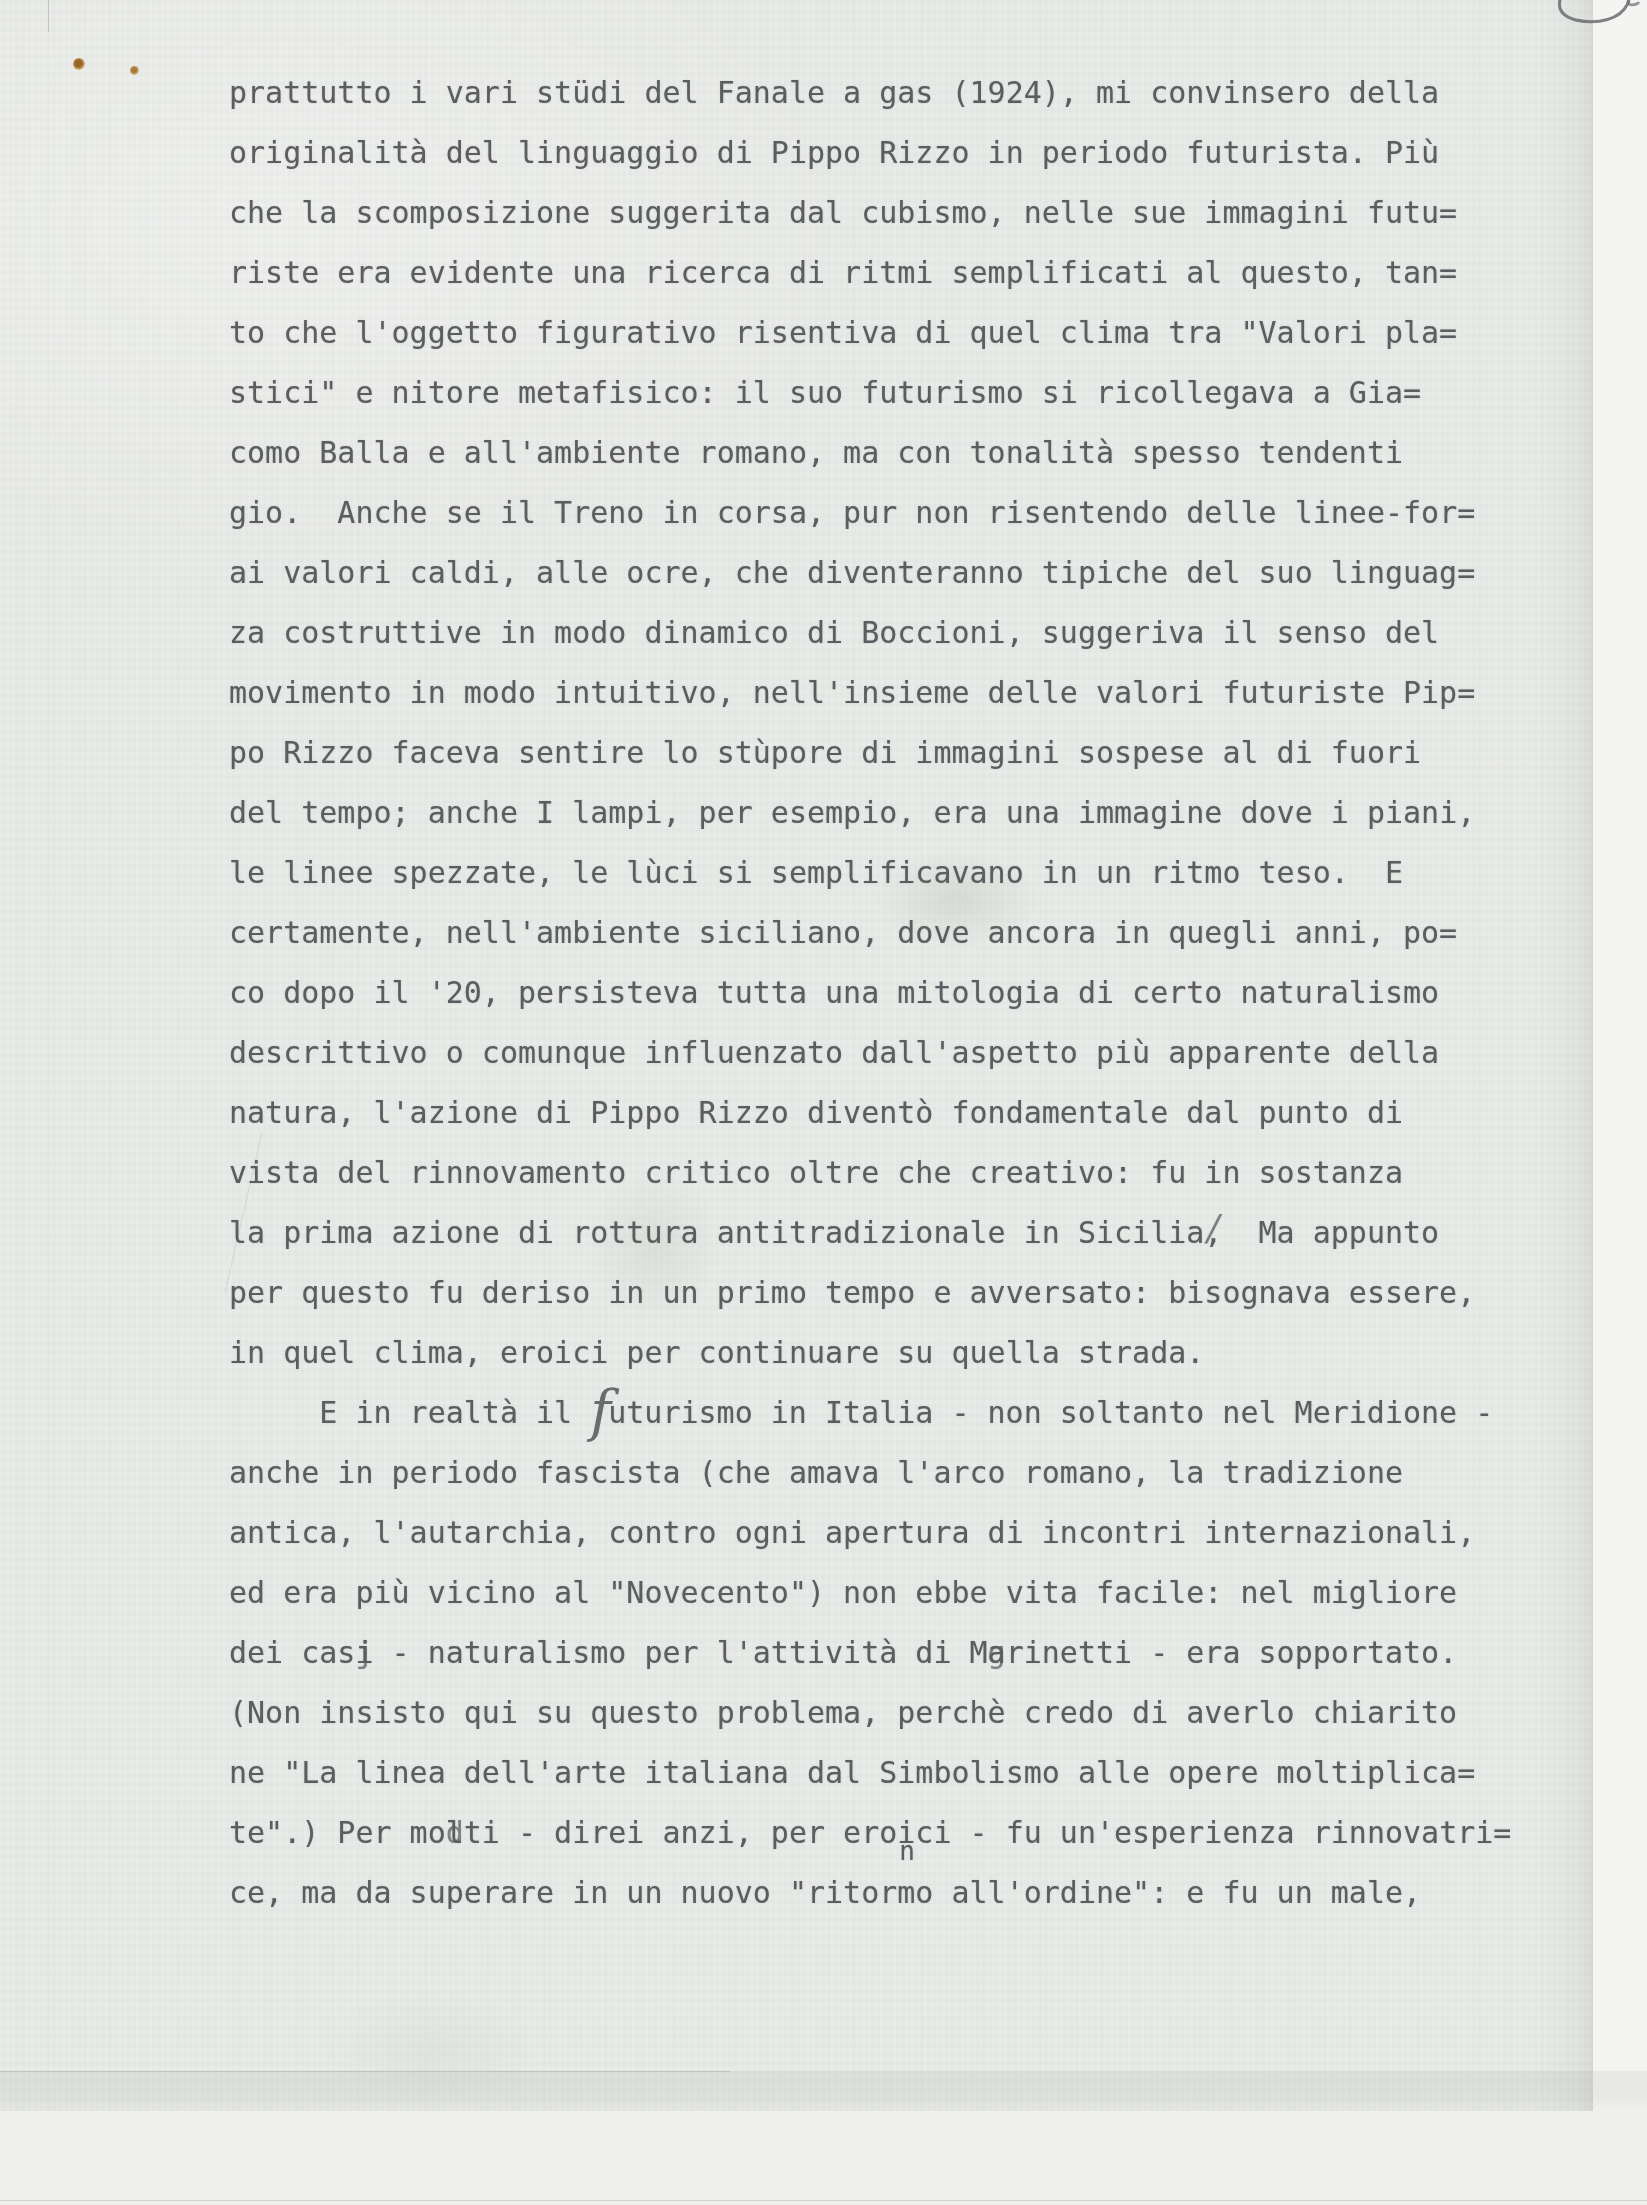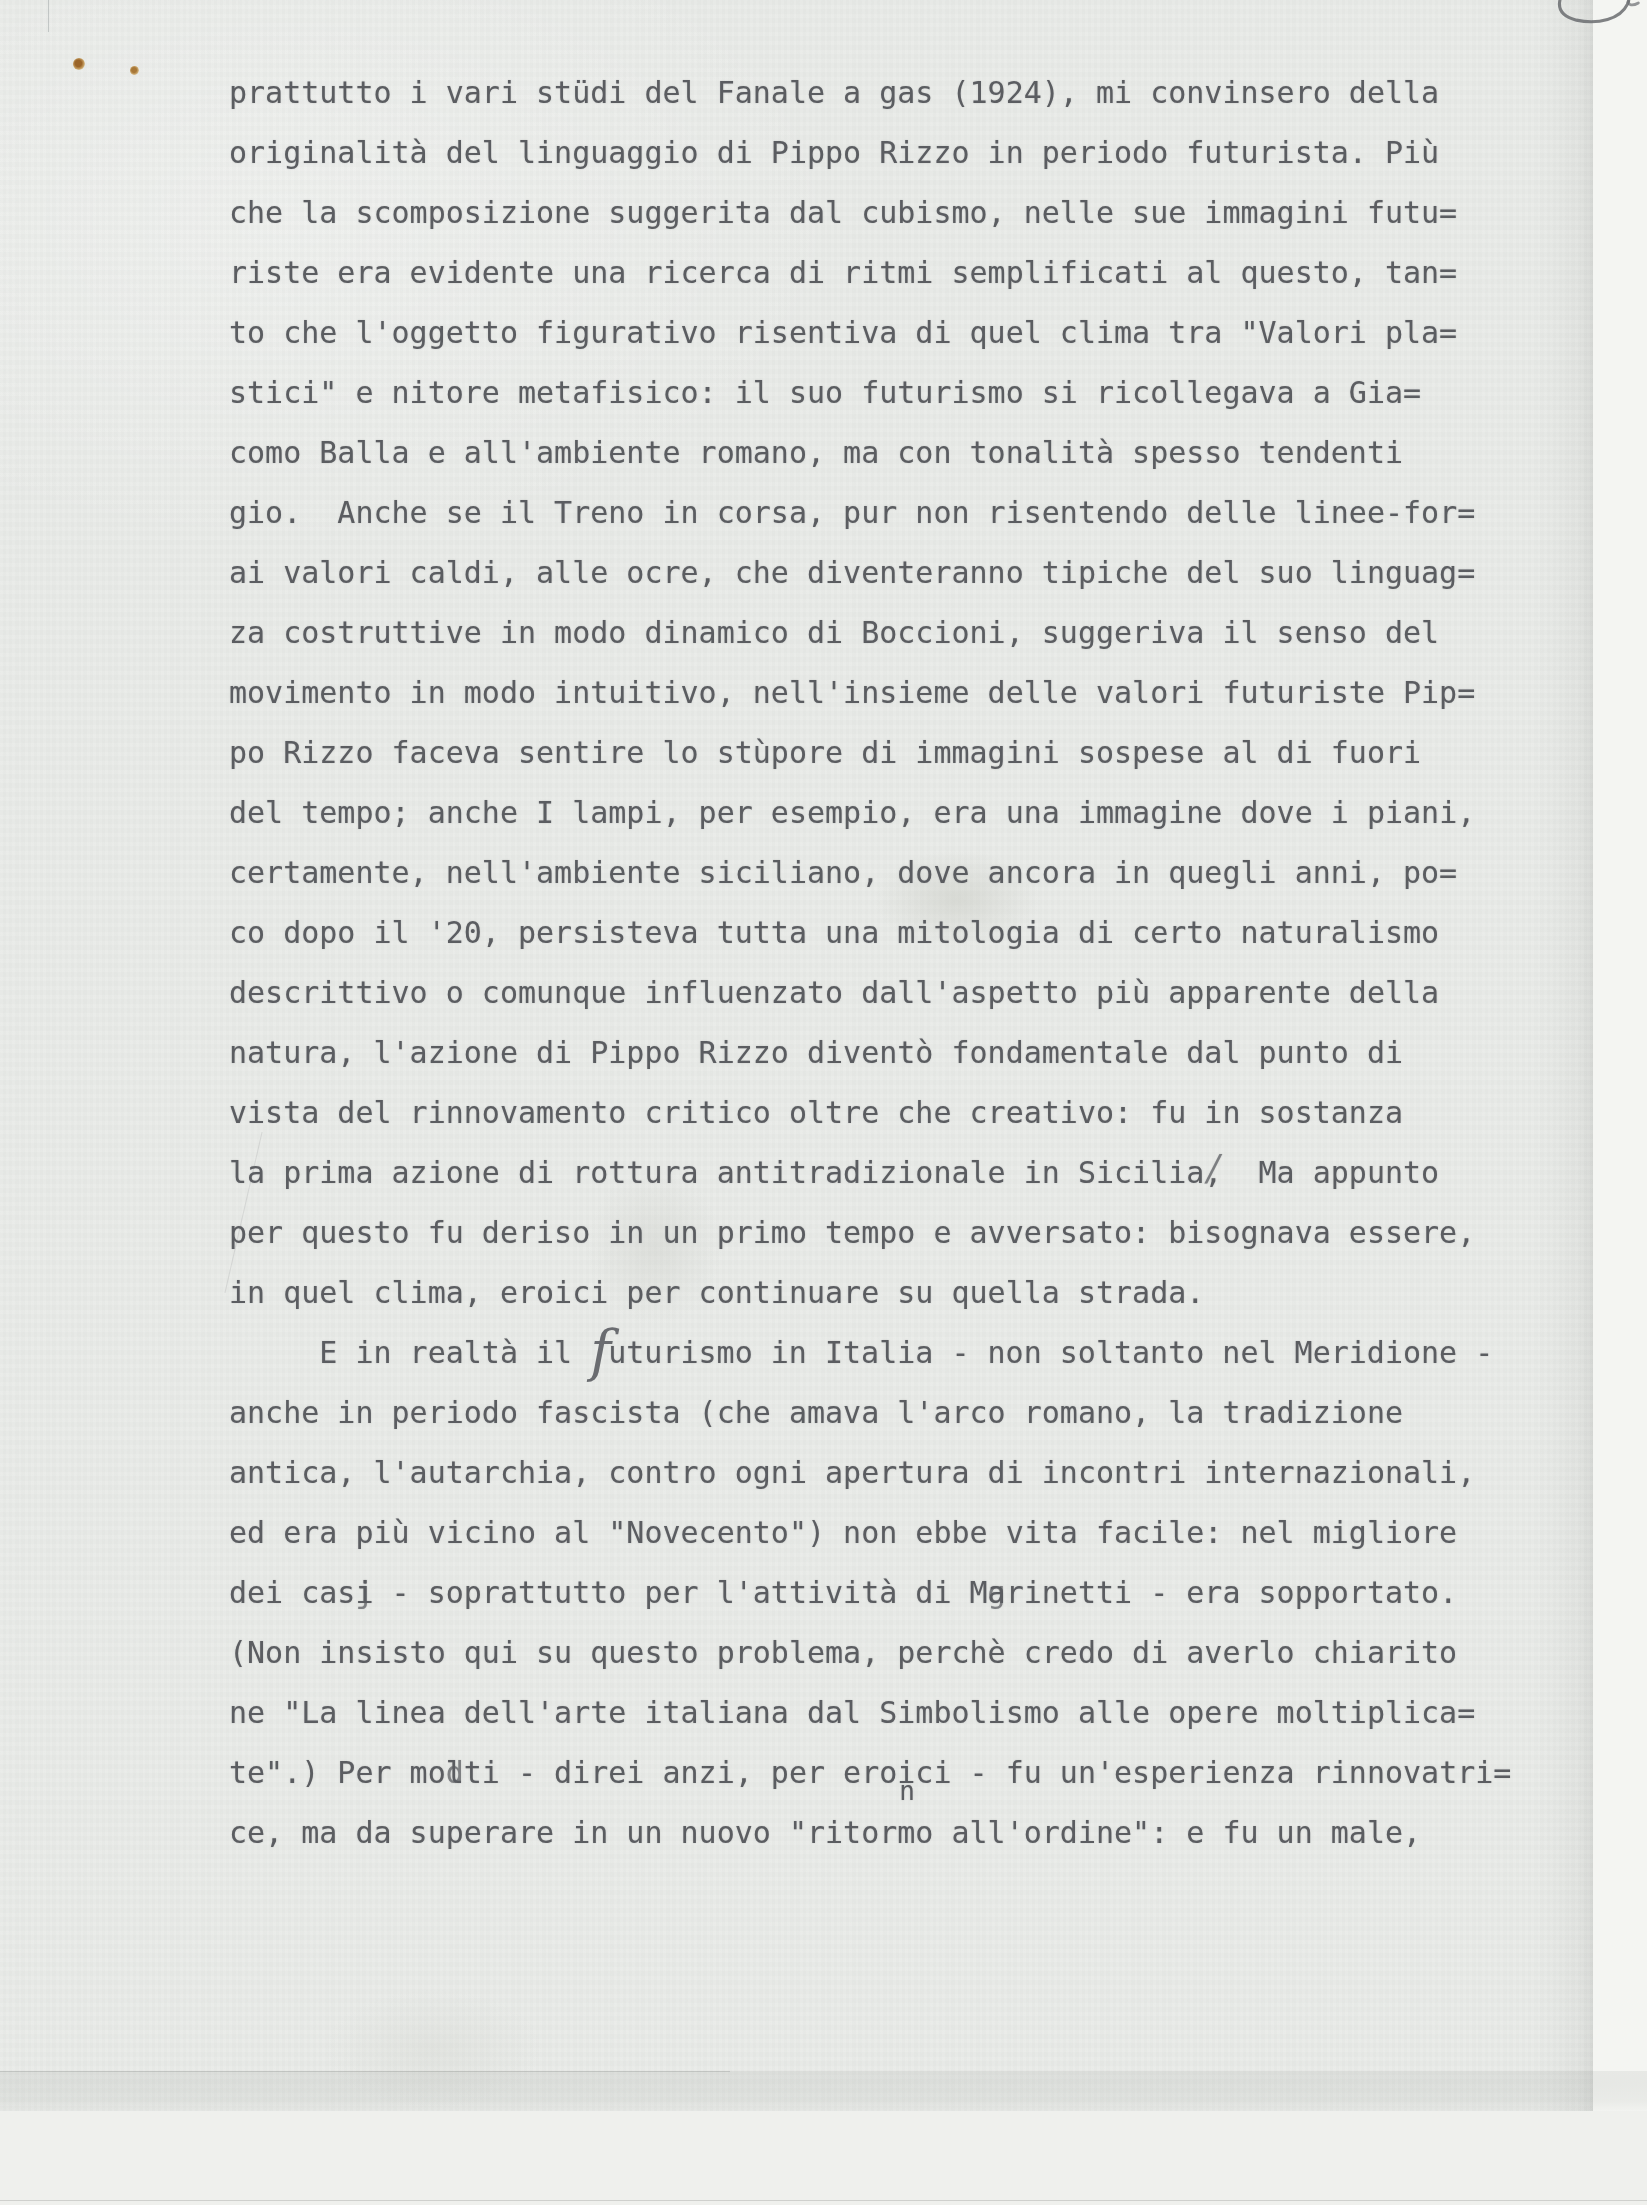--- a/index.html
+++ b/index.html
@@ -99,33 +99,34 @@
     <div class="line"><span>riste era evidente una ricerca di ritmi semplificati al questo, tan=</span></div>
     <div class="line"><span>to che l'oggetto figurativo risentiva di quel clima tra "Valori pla=</span></div>
     <div class="line"><span>stici" e nitore metafisico: il suo futurismo si ricollegava a Gia=</span></div>
     <div class="line"><span>como Balla e all'ambiente romano, ma con tonalità spesso tendenti</span></div>
     <div class="line"><span>gio.  Anche se il </span><span class="u">Treno in corsa</span><span>, pur non risentendo delle linee-for=</span></div>
     <div class="line"><span>ai valori caldi, alle ocre, che diventeranno tipiche del suo linguag=</span></div>
     <div class="line"><span>za costruttive in modo dinamico di Boccioni, suggeriva il senso del</span></div>
     <div class="line"><span>movimento in modo intuitivo, nell'insieme delle valori futuriste Pip=</span></div>
     <div class="line"><span>po Rizzo faceva sentire lo stùpore di immagini sospese al di fuori</span></div>
     <div class="line"><span>del tempo; anche </span><span class="u">I lampi</span><span>, per esempio, era una immagine dove i piani,</span></div>
+    <div class="line"><span>le linee spezzate, le lùci si semplificavano in un ritmo teso.  E</span></div>
     <div class="line"><span>certamente, nell'ambiente siciliano, dove ancora in quegli anni, po=</span></div>
     <div class="line"><span>co dopo il '20, persisteva tutta una mitologia di certo naturalismo</span></div>
     <div class="line"><span>descrittivo o comunque influenzato dall'aspetto più apparente della</span></div>
     <div class="line"><span>natura, l'azione di Pippo Rizzo diventò fondamentale dal punto di</span></div>
     <div class="line"><span>vista del rinnovamento critico oltre che creativo: fu in sostanza</span></div>
     <div class="line"><span>la prima azione di rottura antitradizionale in Sicilia</span><span class="wrap">,<span class="over-char handstroke">/</span></span><span>  Ma appunto</span></div>
     <div class="line"><span>per questo fu deriso in un primo tempo e avversato: bisognava essere,</span></div>
     <div class="line"><span>in quel clima, eroici per continuare su quella strada.</span></div>
     <div class="line"><span>     E in realtà il </span><span class="hand-f">f</span><span>uturismo in Italia - non soltanto nel Meridione -</span></div>
     <div class="line"><span>anche in periodo fascista (che amava l'arco romano, la tradizione</span></div>
     <div class="line"><span>antica, l'autarchia, contro ogni apertura di incontri internazionali,</span></div>
     <div class="line"><span>ed era più vicino al "Novecento") non ebbe vita facile: nel migliore</span></div>
-    <div class="line"><span>dei cas</span><span class="wrap">i<span class="over-char">j</span></span><span> - soprattutto per l'attività di M</span><span class="wrap">a<span class="over-char">g</span></span><span>rinetti - era sopportato.</span></div>
+    <div class="line"><span>dei cas</span><span class="wrap">i<span class="over-char">j</span></span><span> - naturalismo per l'attività di M</span><span class="wrap">a<span class="over-char">g</span></span><span>rinetti - era sopportato.</span></div>
     <div class="line"><span>(Non insisto qui su questo problema, perchè credo di averlo chiarito</span></div>
     <div class="line"><span>ne "La linea dell'arte italiana dal Simbolismo alle opere moltiplica=</span></div>
     <div class="line"><span>te".) Per mo</span><span class="wrap">l<span class="over-char">d</span></span><span>ti - direi anzi, per eroici - fu un'esperienza rinnovatri=</span></div>
     <div class="line"><span>ce, ma da superare in un nuovo "ritor</span><span class="wrap">m<span class="above-char">n</span></span><span>o all'ordine": e fu un male,</span></div>
   </div>
 
 <div class="band"></div>
 <div class="band-line"></div>
 <div class="bottom-area"></div>
 <div class="bottom-line"></div>

